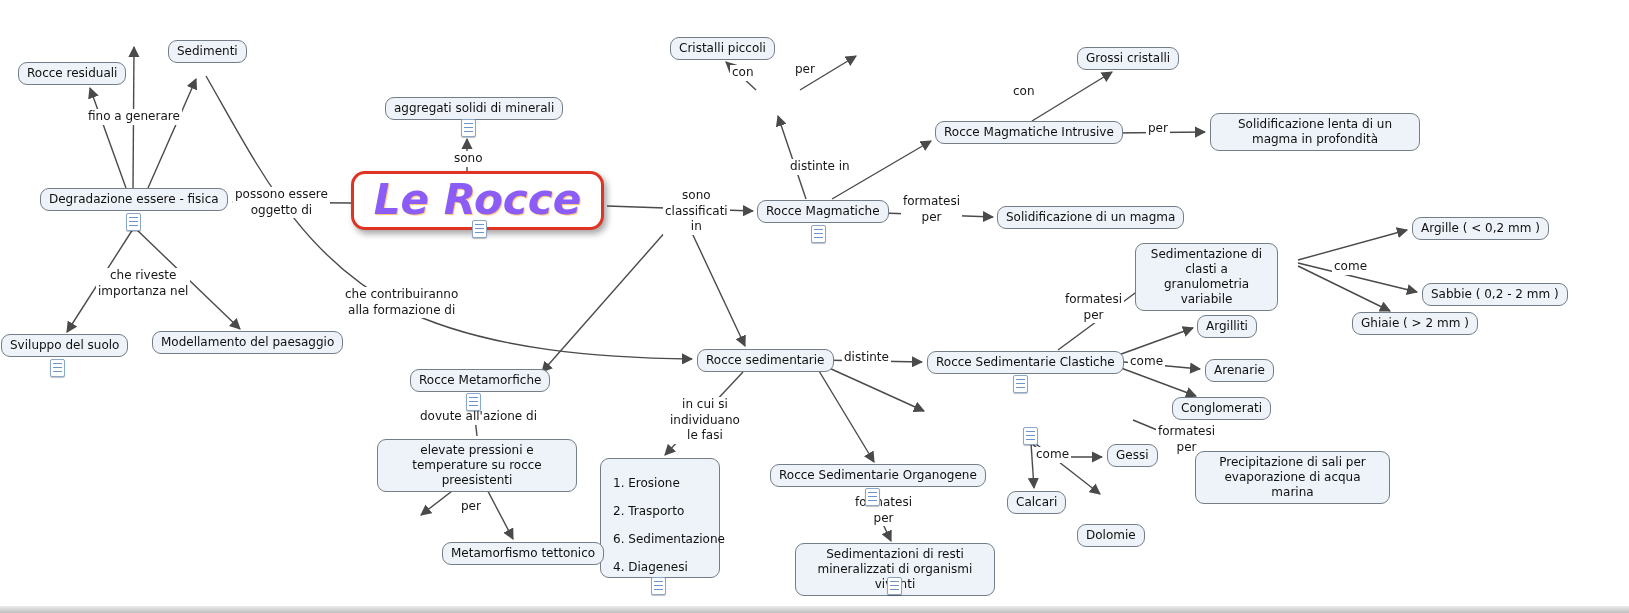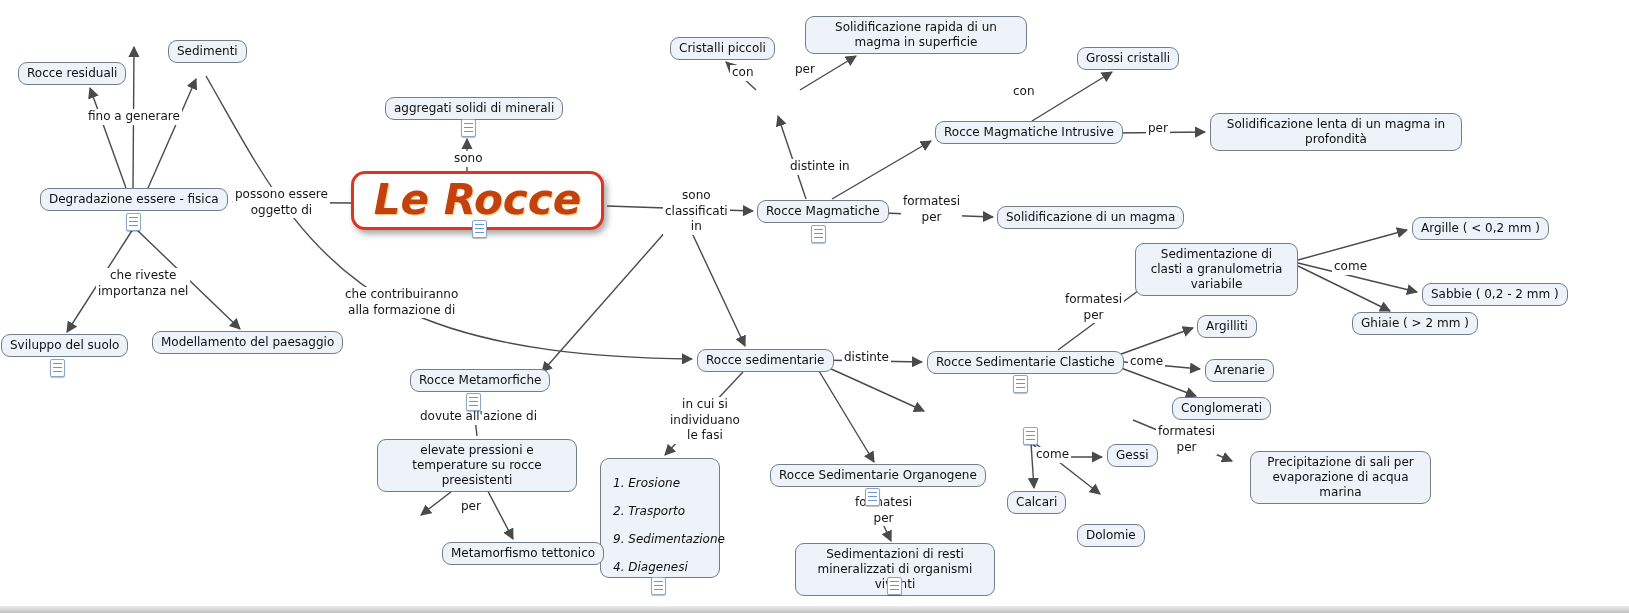--- a/index.html
+++ b/index.html
@@ -7,24 +7,24 @@
         font-family:"DejaVu Sans","Liberation Sans",sans-serif;}
   .edges{position:absolute;left:0;top:0;width:1629px;height:613px;pointer-events:none;}
   .node{position:absolute;box-sizing:border-box;background:#edf3f8;border:1px solid #747e88;
         border-radius:9px;color:#101010;font-size:12px;line-height:1.25;text-align:center;
         padding:3px 8px;}
   .nowrap{white-space:nowrap;}
   .linklabel{position:absolute;font-size:12px;color:#161616;background:#ffffff;padding:0 2px;
         text-align:center;white-space:pre-line;line-height:1.3;}
   .lerocce{display:flex;align-items:center;justify-content:center;background:#ffffff;
         border:3px solid #e03423;border-radius:14px;box-shadow:3px 4px 6px rgba(60,60,60,.45);}
-  .lerocce-text{font-size:42px;font-weight:bold;font-style:italic;color:#c2410c;
+  .lerocce-text{font-size:42px;font-weight:bold;font-style:italic;color:#8b5cf6;
         text-shadow:1px 1px 1px rgba(255,140,0,.55);}
   .phases{text-align:left;padding:10px 6px 6px 12px;}
-  .phase-item{display:block;line-height:28px;white-space:nowrap;font-style:italic;}
+  .phase-item{display:block;line-height:28px;white-space:nowrap;}
   .res-icon{position:absolute;width:13px;height:16px;background:#fff;border:1px solid #8aa6c8;
         border-radius:2px;box-shadow:0 1px 1px rgba(0,0,0,.25);}
   .res-icon::before{content:"";position:absolute;left:2px;right:2px;top:3px;bottom:3px;
         background:repeating-linear-gradient(to bottom,#6b96c9 0 1.5px,transparent 1.5px 4px);}
   .bottom-edge{position:absolute;left:0;bottom:0;width:100%;height:7px;
         background:linear-gradient(#ececec,#bfbfbf);}
 </style>
 </head>
 <body>
 
@@ -117,46 +117,45 @@
   <div class="node nowrap" style="left:1px;top:334px">Sviluppo del suolo</div>
   <div class="node nowrap" style="left:152px;top:331px">Modellamento del paesaggio</div>
   <div class="node nowrap" style="left:385px;top:97px">aggregati solidi di minerali</div>
 
   <div class="node lerocce" style="left:351px;top:171px;width:253px;height:59px">
     <span class="lerocce-text">Le Rocce</span>
   </div>
 
   <div class="node nowrap" style="left:757px;top:200px">Rocce Magmatiche</div>
   <div class="node nowrap" style="left:670px;top:37px">Cristalli piccoli</div>
-  <div class="node" style="left:805px;top:16px;width:222px">Solidificazione rapida di un magma in superficie</div>
   <div class="node nowrap" style="left:935px;top:121px">Rocce Magmatiche Intrusive</div>
   <div class="node nowrap" style="left:1077px;top:47px">Grossi cristalli</div>
-  <div class="node" style="left:1210px;top:113px;width:252px">Solidificazione lenta  di un magma in profondità</div>
+  <div class="node" style="left:1210px;top:113px;width:210px">Solidificazione lenta  di un magma in profondità</div>
   <div class="node nowrap" style="left:997px;top:206px">Solidificazione di un magma</div>
 
   <div class="node nowrap" style="left:697px;top:349px">Rocce sedimentarie</div>
   <div class="node nowrap" style="left:927px;top:351px">Rocce Sedimentarie Clastiche</div>
-  <div class="node" style="left:1135px;top:243px;width:163px">Sedimentazione di clasti a granulometria variabile</div>
+  <div class="node" style="left:1135px;top:243px;width:143px">Sedimentazione di clasti a granulometria variabile</div>
   <div class="node nowrap" style="left:1412px;top:217px">Argille ( &lt; 0,2 mm )</div>
   <div class="node nowrap" style="left:1422px;top:283px">Sabbie ( 0,2 - 2 mm )</div>
   <div class="node nowrap" style="left:1352px;top:312px">Ghiaie ( &gt; 2 mm )</div>
   <div class="node nowrap" style="left:1197px;top:315px">Argilliti</div>
   <div class="node nowrap" style="left:1205px;top:359px">Arenarie</div>
   <div class="node nowrap" style="left:1172px;top:397px">Conglomerati</div>
   <div class="node nowrap" style="left:1107px;top:444px">Gessi</div>
   <div class="node nowrap" style="left:1007px;top:491px">Calcari</div>
   <div class="node nowrap" style="left:1077px;top:524px">Dolomie</div>
-  <div class="node" style="left:1250px;top:451px;width:181px">Precipitazione di sali per evaporazione di acqua marina</div>
+  <div class="node" style="left:1195px;top:451px;width:195px">Precipitazione di sali per evaporazione di acqua marina</div>
   <div class="node nowrap" style="left:770px;top:464px">Rocce Sedimentarie Organogene</div>
   <div class="node" style="left:795px;top:543px;width:200px">Sedimentazioni di resti mineralizzati di organismi viventi</div>
 
   <div class="node phases" style="left:600px;top:458px;width:120px;height:120px">
     <span class="phase-item">1. Erosione</span>
     <span class="phase-item">2. Trasporto</span>
-    <span class="phase-item">9. Sedimentazione</span>
+    <span class="phase-item">6. Sedimentazione</span>
     <span class="phase-item">4. Diagenesi</span>
   </div>
 
   <div class="node nowrap" style="left:410px;top:369px">Rocce Metamorfiche</div>
   <div class="node" style="left:377px;top:439px;width:200px">elevate pressioni e temperature su rocce preesistenti</div>
   <div class="node nowrap" style="left:442px;top:542px">Metamorfismo tettonico</div>
 
   <div class="res-icon" style="left:126px;top:213px"></div>
   <div class="res-icon" style="left:50px;top:359px"></div>
   <div class="res-icon" style="left:461px;top:119px"></div>

